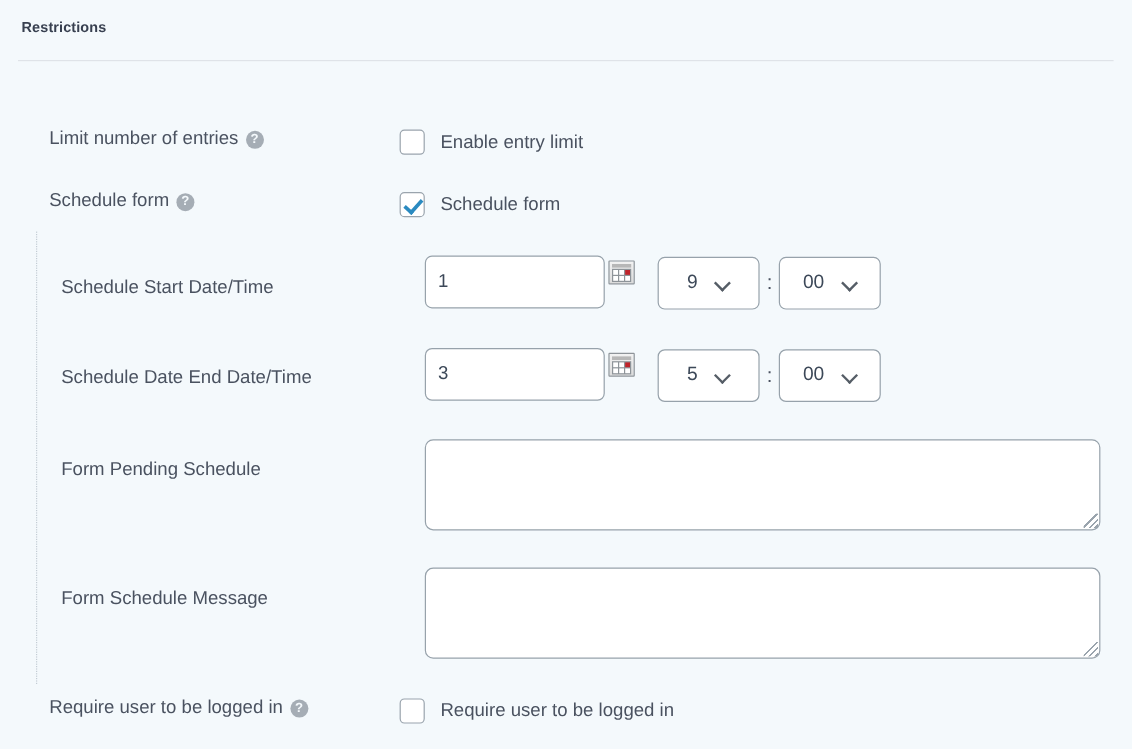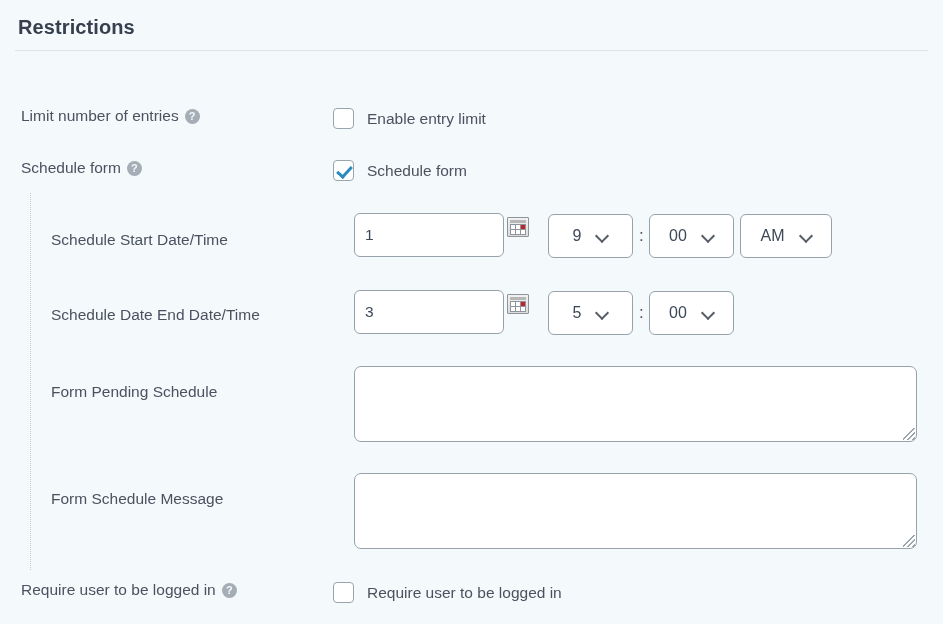--- a/index.html
+++ b/index.html
@@ -29,21 +29,21 @@
     left: 0;
     top: 0;
     width: 943px;
     height: 50px;
     box-sizing: border-box;
   }
   .section-title {
     position: absolute;
     left: 18px;
     top: 16px;
-    font-size: 20px;
+    font-size: 12px;
     font-weight: bold;
     color: #384050;
     letter-spacing: 0.1px;
     white-space: nowrap;
   }
   .section-rule {
     position: absolute;
     left: 15px;
     top: 50px;
     width: 913px;
@@ -67,21 +67,21 @@
     left: 0;
     width: 943px;
   }
   .row-label {
     position: absolute;
     font-size: 15.5px;
     color: #4a5260;
     white-space: nowrap;
     line-height: 20px;
   }
-  .row-label.top-level { left: 21px; }
+  .row-label.top-level { left: 41px; }
   .row-label.indented  { left: 51px; margin-top: 12px; }
 
   
   .help-icon {
     display: inline-block;
     width: 15px;
     height: 15px;
     border-radius: 50%;
     background: #a5adb5;
     color: #f4f9fc;
@@ -290,24 +290,20 @@
   </div>
   <div class="select-box" style="left:548px; top:214px; width:85px;">
     <span class="select-value">9</span>
     <span class="chev"></span>
   </div>
   <span class="colon" style="left:639px; top:226px;">:</span>
   <div class="select-box" style="left:649px; top:214px; width:85px;">
     <span class="select-value">00</span>
     <span class="chev"></span>
   </div>
-  <div class="select-box" style="left:740px; top:214px; width:92px;">
-    <span class="select-value">AM</span>
-    <span class="chev"></span>
-  </div>
 
   <div class="row" style="top:293px;">
     <div class="row-label indented">Schedule Date End Date/Time</div>
   </div>
   <input class="text-input" style="left: 354px; top: 290px; width: 150px; height: 44px;" value="3">
   <div class="cal-btn" style="left:507px; top:294px;">
     <div class="cal-top"></div>
     <div class="cal-grid">
       <i></i>
         <i></i>

